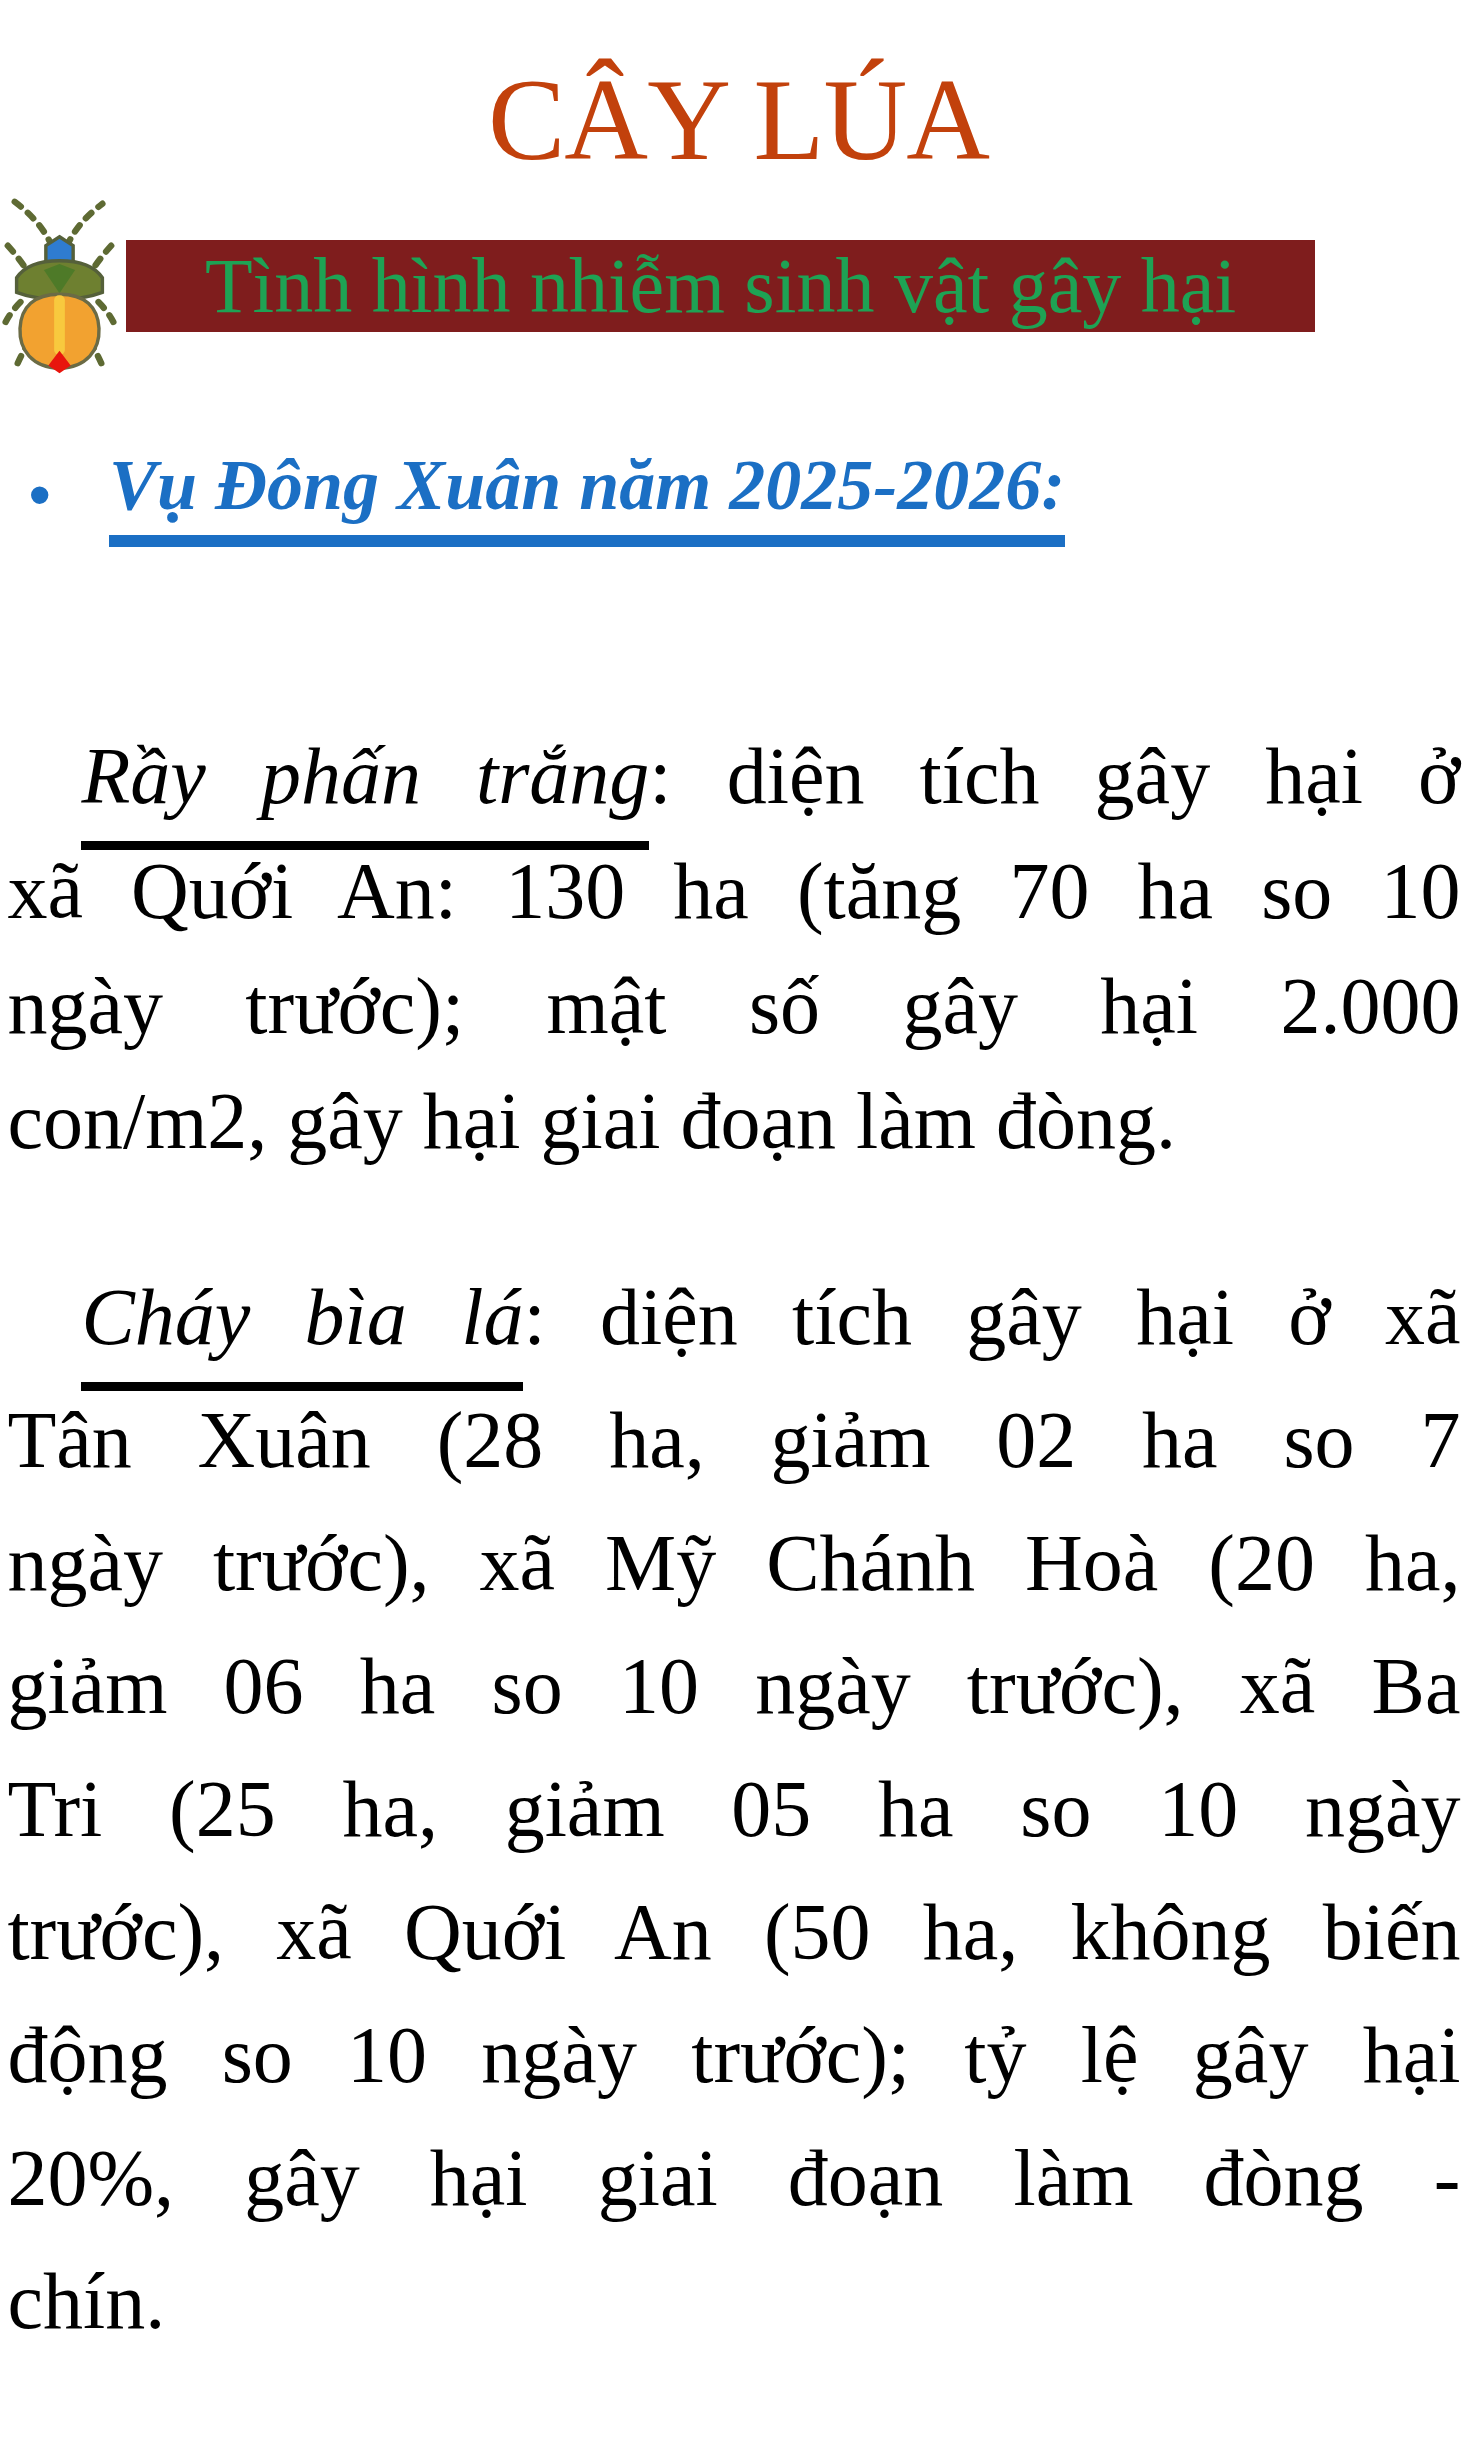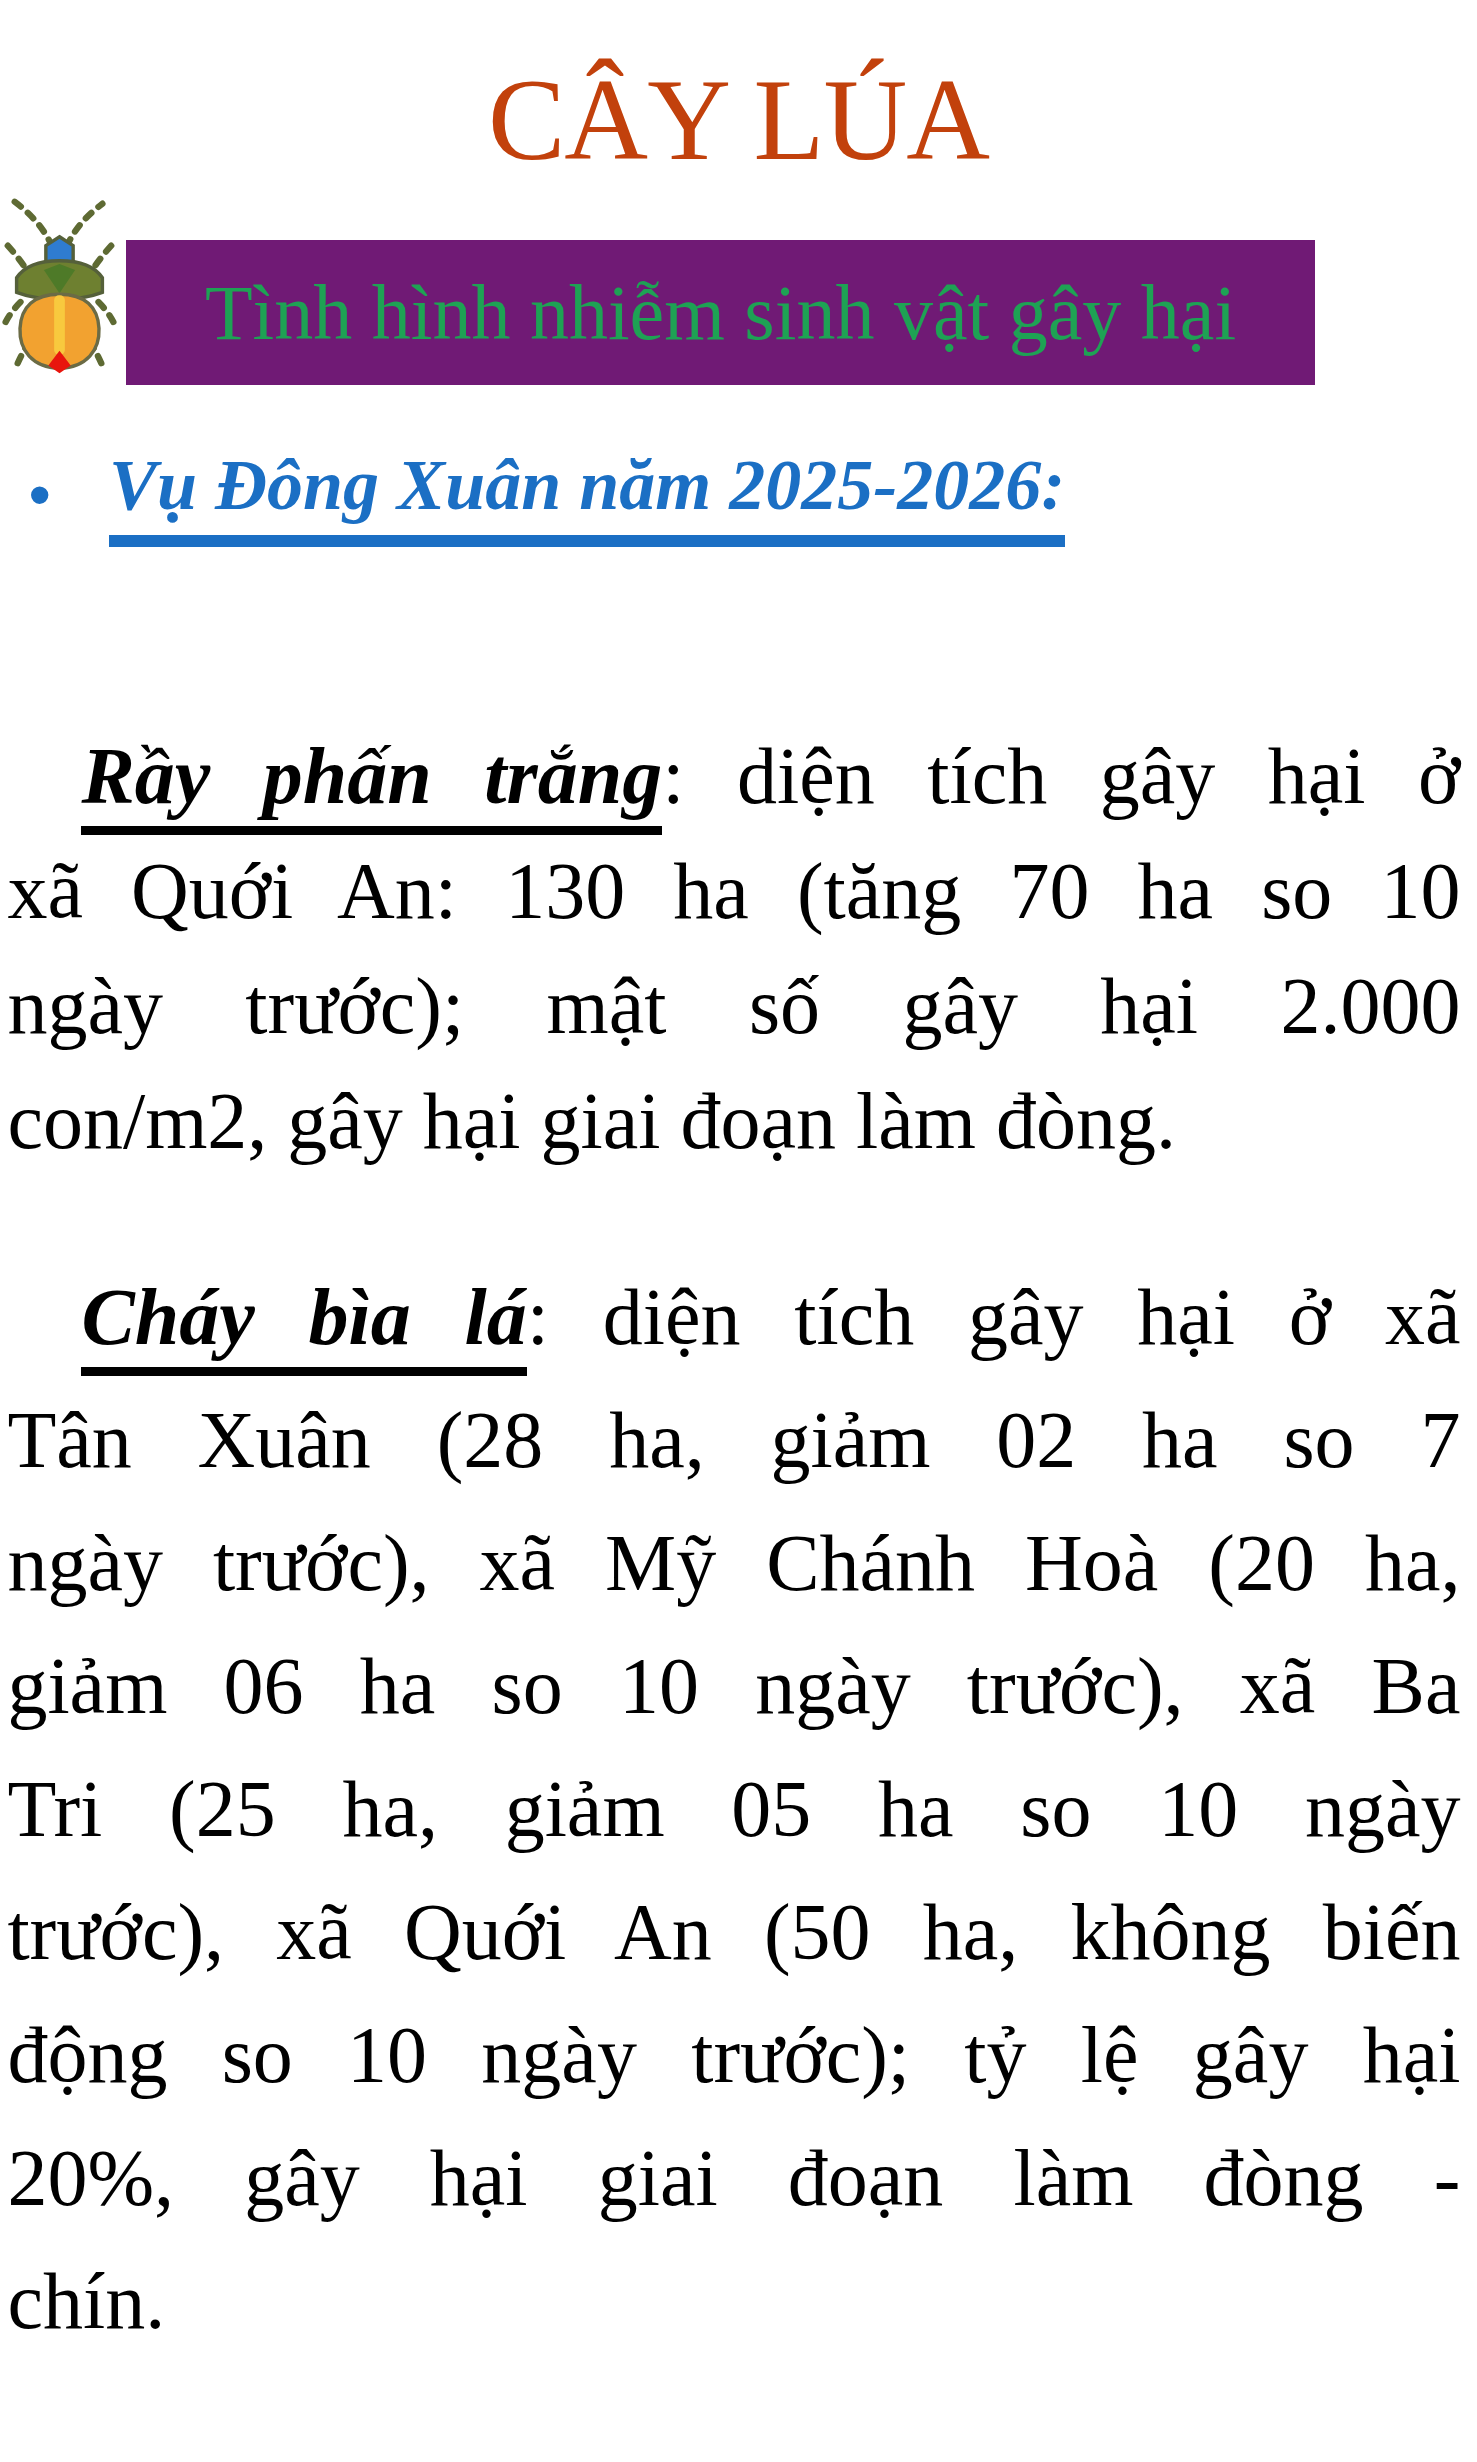--- a/index.html
+++ b/index.html
@@ -5,40 +5,40 @@
   html,body{margin:0;padding:0;background:#ffffff;}
   .page{
     position:relative;width:1477px;height:2629px;background:#ffffff;overflow:hidden;
     font-family:"Liberation Serif","DejaVu Serif",serif;color:#000;
   }
   .title{
     position:absolute;top:54px;left:0;width:100%;text-align:center;
     font-weight:normal;font-size:116px;letter-spacing:-1px;color:#c2410c;
   }
   .banner{
-    position:absolute;left:126px;top:240px;width:1189px;height:145px;
-    background:#701a75;display:flex;align-items:center;justify-content:center;
+    position:absolute;left:126px;top:240px;width:1189px;height:92px;
+    background:#7f1d1d;display:flex;align-items:center;justify-content:center;
   }
   .banner-text{font-size:78px;color:#1EA254;white-space:nowrap;}
   .bug{position:absolute;left:1px;top:195px;width:117px;height:184px;}
   .heading-row{position:absolute;left:28.6px;top:444px;display:flex;align-items:center;}
   .bullet{font-size:64px;color:#1B6FC4;font-family:"Liberation Sans","DejaVu Sans",sans-serif;}
   .heading-text{
     margin-left:58px;font-size:72px;font-weight:bold;font-style:italic;color:#1B6FC4;
     border-bottom:12.8px solid #1B6FC4;padding-bottom:7.9px;white-space:nowrap;
   }
   .para{position:absolute;left:7.4px;width:1453px;}
   .p1{top:719px;}
   .p1 .jline{line-height:115px;}
   .p2{top:1256px;}
   .p2 .jline{line-height:123px;}
   .jline{font-size:80px;text-align:justify;text-align-last:justify;}
   .jline.first{text-indent:74px;}
   .jline.jlast{text-align-last:left;}
-  .lead{font-weight:bold;font-style:italic;border-bottom:9.8px solid #000;padding-bottom:6px;}
+  .lead{font-weight:normal;font-style:italic;border-bottom:9.8px solid #000;padding-bottom:21px;}
 </style>
 </head>
 <body>
 
 <div class="page">
 
   <div class="title">CÂY LÚA</div>
 
   <svg class="bug" viewBox="0 0 240 374" xmlns="http://www.w3.org/2000/svg">
     <g stroke="#5E6A33" stroke-width="13" fill="none" stroke-linecap="round" stroke-dasharray="16 19">

